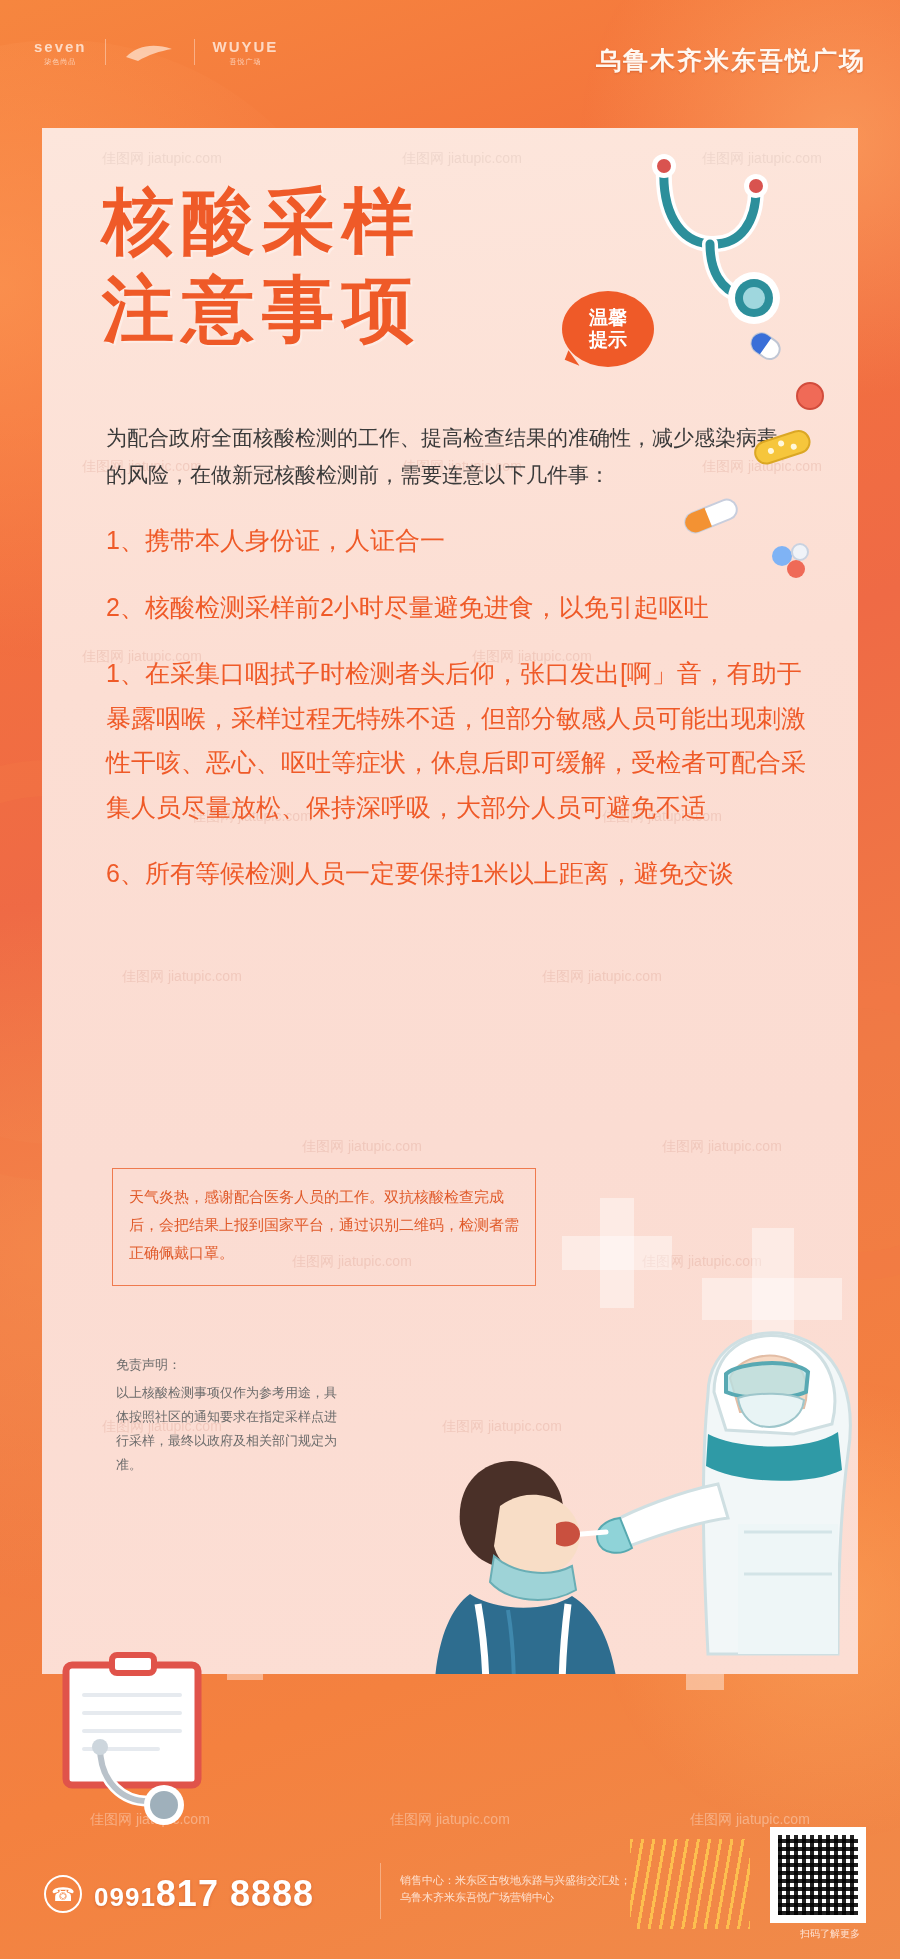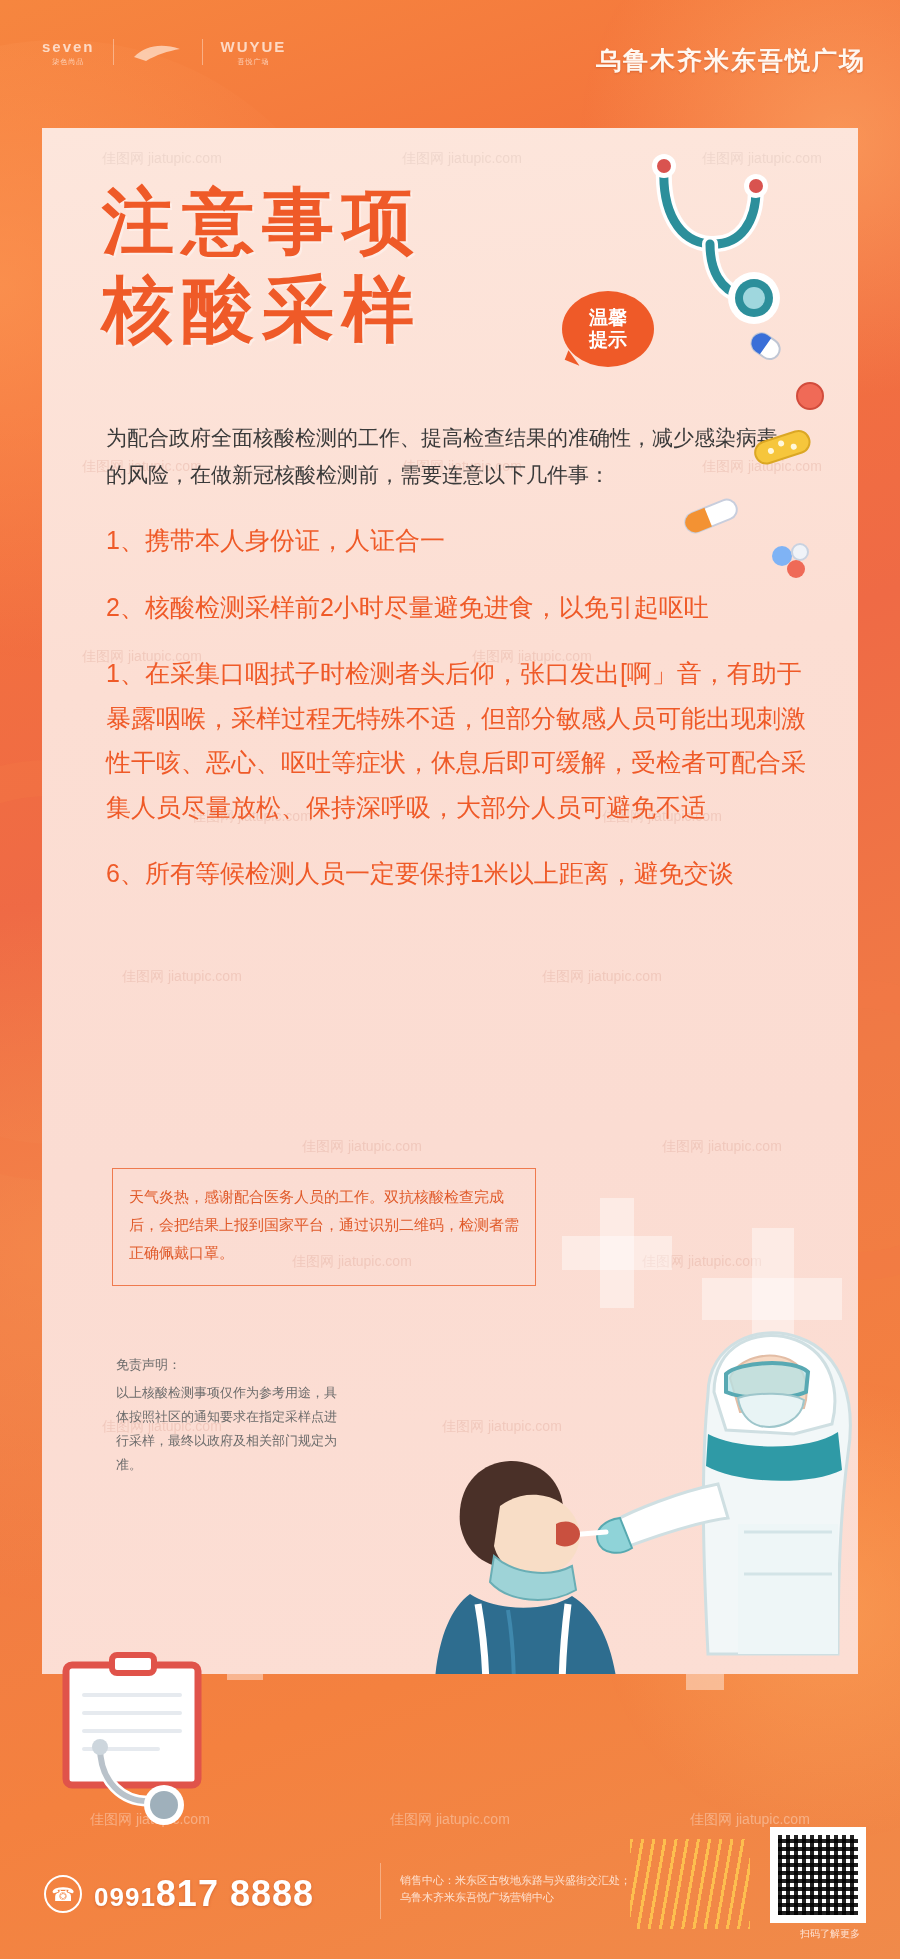--- a/index.html
+++ b/index.html
@@ -33,21 +33,21 @@
   .ring {
     position: absolute;
     border-radius: 50%;
     border: 36px solid rgba(244,120,70,0.35);
   }
   .ring1 { width: 420px; height: 420px; left: -160px; top: 760px; }
   .ring2 { width: 300px; height: 300px; right: -110px; top: 980px; border-width: 28px; }
 
   
   .topbar {
-    position: absolute; top: 0; left: 8px; right: 0; height: 104px;
+    position: absolute; top: 0; left: 0; right: 0; height: 104px;
     display: flex; align-items: center; justify-content: space-between;
     padding: 0 34px;
     z-index: 6;
   }
   .logos { display: flex; align-items: center; gap: 18px; opacity: 0.85; }
   .logo-block { display: flex; flex-direction: column; align-items: center; color: #ffe9dc; }
   .logo-main { font-size: 15px; letter-spacing: 2px; font-weight: bold; }
   .logo-sub { font-size: 7px; letter-spacing: 1px; margin-top: 2px; opacity: .9; }
   .logo-div { width: 1px; height: 26px; background: rgba(255,230,215,0.55); }
   .logo-bird { width: 52px; height: 22px; position: relative; }
@@ -293,22 +293,22 @@
     <div class="watermark wm-red" style="left:80px; top:840px;">佳图网 jiatupic.com</div>
     <div class="watermark wm-red" style="left:500px; top:840px;">佳图网 jiatupic.com</div>
     <div class="watermark wm-red" style="left:260px; top:1010px;">佳图网 jiatupic.com</div>
     <div class="watermark wm-red" style="left:620px; top:1010px;">佳图网 jiatupic.com</div>
     <div class="watermark wm-red" style="left:250px; top:1125px;">佳图网 jiatupic.com</div>
     <div class="watermark wm-red" style="left:600px; top:1125px;">佳图网 jiatupic.com</div>
     <div class="watermark wm-red" style="left:60px; top:1290px;">佳图网 jiatupic.com</div>
     <div class="watermark wm-red" style="left:400px; top:1290px;">佳图网 jiatupic.com</div>
 
     <div class="title-wrap">
+      <div class="title-line">核酸采样</div>
       <div class="title-line">注意事项</div>
-      <div class="title-line">核酸采样</div>
     </div>
 
     <div class="tip-bubble">
       <span>温馨</span>
       <span>提示</span>
     </div>
 
     <div class="steth">
       <svg viewBox="0 0 200 180" xmlns="http://www.w3.org/2000/svg">
         <path d="M40 18 C38 60, 54 92, 86 94 C118 96, 132 70, 132 40" fill="none" stroke="#ffffff" stroke-width="16" stroke-linecap="round"></path>

